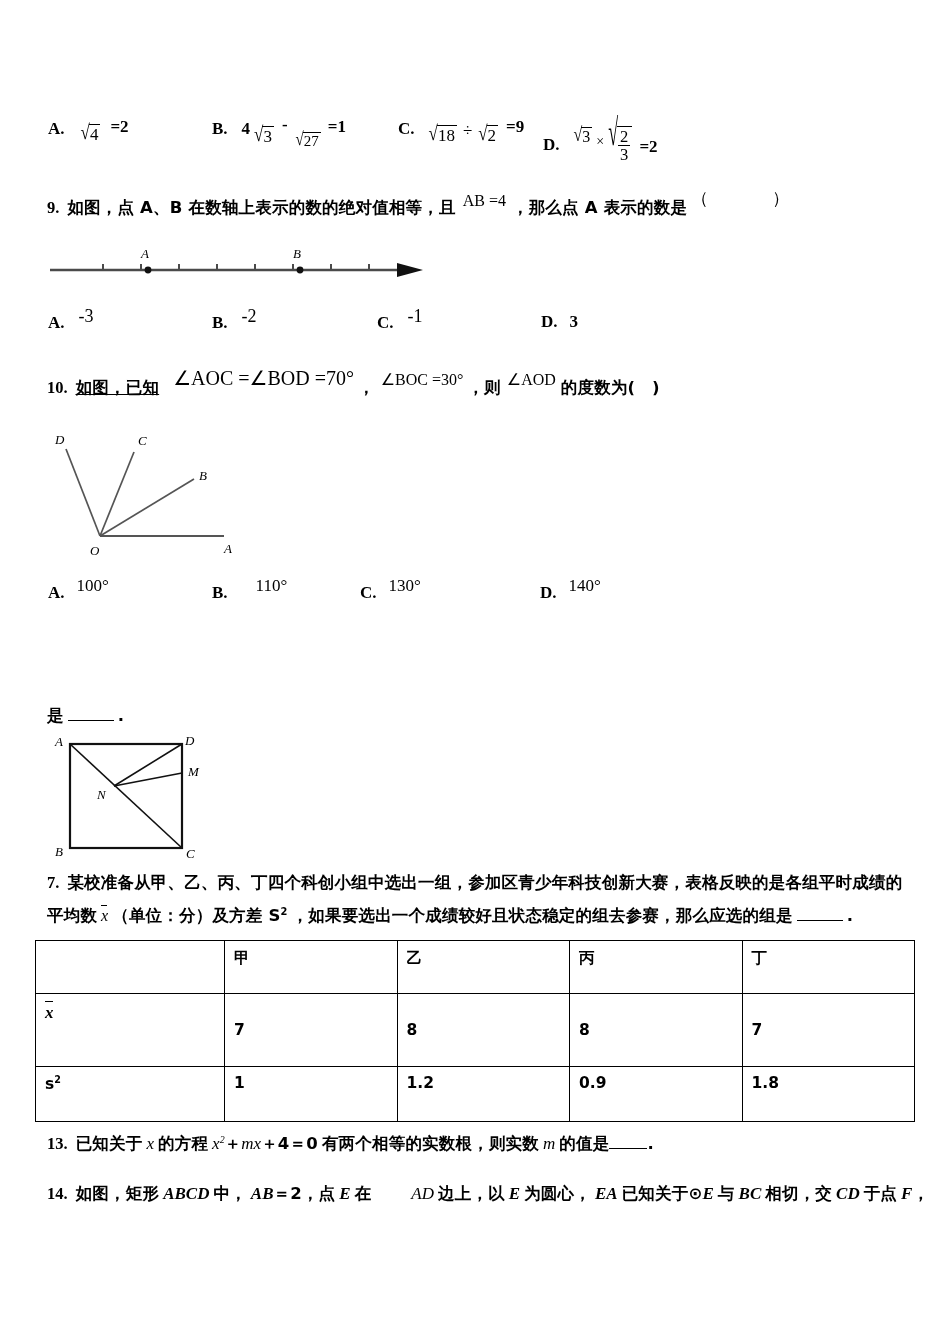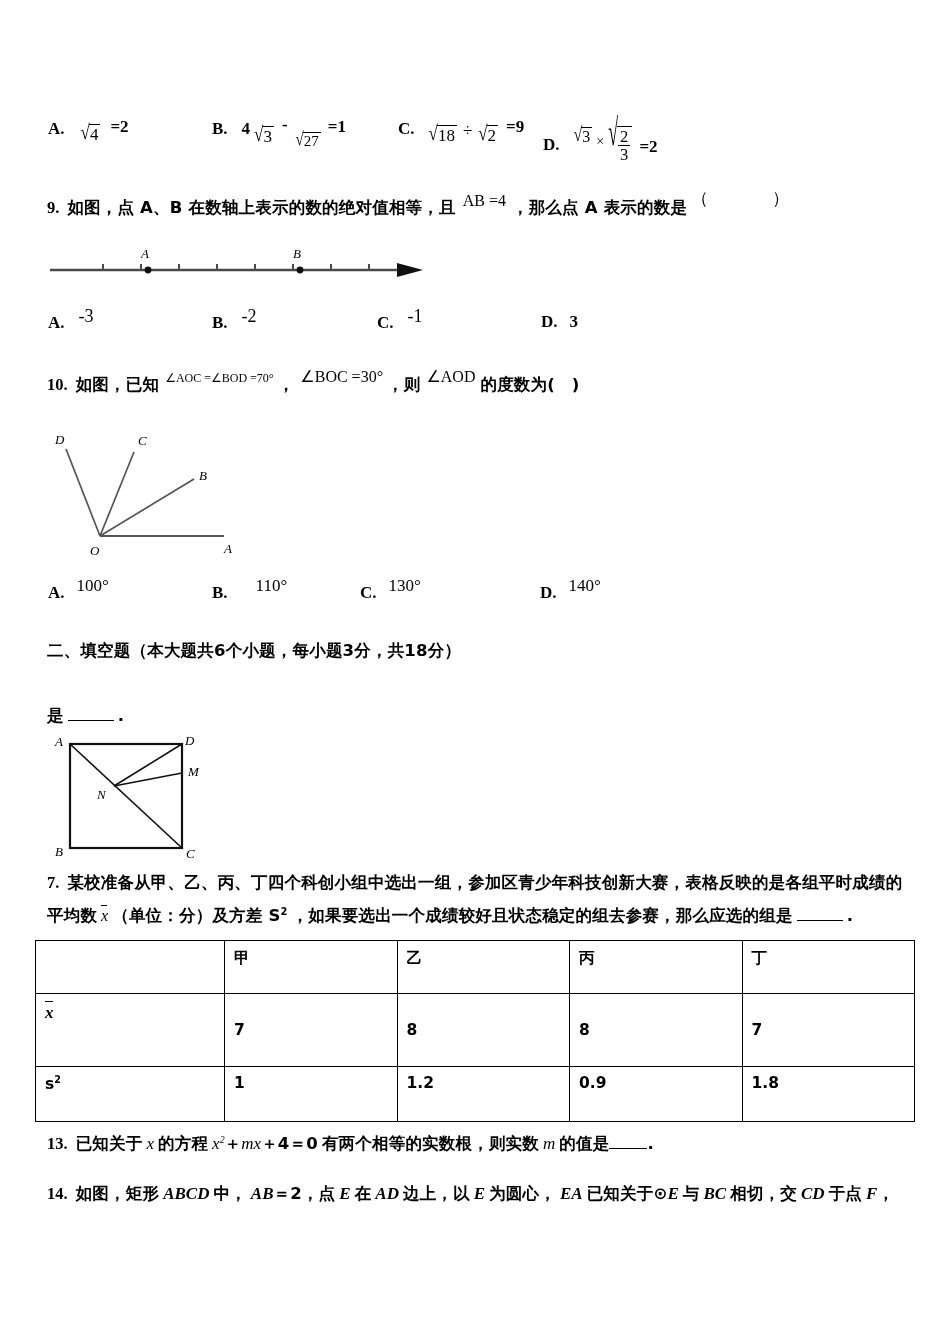--- a/index.html
+++ b/index.html
@@ -231,22 +231,22 @@
     <span class="opt-letter">C.</span>
     <span class="mathup" style="margin-left:10px; position:relative; top:-6px; font-size:18px;">-1</span>
   </div>
   <div class="abs" style="left:541px; top:312px;">
     <span class="opt-letter">D.</span>
     <span class="opt-letter" style="margin-left:8px;">3</span>
   </div>
 
   <div class="abs" style="left:47px; top:374px; width:880px;">
     <span class="qnum">10.</span>
-    <span class="cn" style="margin-left:4px;">如图，已知</span>
-    <span class="mathup" style="position:relative; top:-8px; margin-left:2px; font-size:12px;">∠AOC =∠BOD =70°</span>
+    <span class="cn" style="margin-left:4px;text-decoration:underline;">如图，已知</span>
+    <span class="mathup" style="position:relative; top:-8px; margin-left:10px; font-size:20px;">∠AOC =∠BOD =70°</span>
     <span class="cn">，</span>
     <span class="mathup" style="position:relative; top:-8px; margin-left:2px; font-size:16px;">∠BOC =30°</span>
     <span class="cn">，则</span>
     <span class="mathup" style="position:relative; top:-8px; margin-left:2px; font-size:16px;">∠AOD</span>
     <span class="cn" style="margin-left:1px;">的度数为(　)</span>
   </div>
 
   <div class="abs" style="left:42px; top:422px;">
     <svg width="230" height="145" viewBox="0 0 230 145">
 
@@ -272,21 +272,20 @@
   </div>
   <div class="abs" style="left:360px; top:583px;">
     <span class="opt-letter">C.</span>
     <span class="mathup" style="margin-left:8px; position:relative; top:-7px;">130°</span>
   </div>
   <div class="abs" style="left:540px; top:583px;">
     <span class="opt-letter">D.</span>
     <span class="mathup" style="margin-left:8px; position:relative; top:-7px;margin-top:28px;">140°</span>
   </div>
 
-  <div class="abs cn" style="left:47px; top:640px;">二、填空题（本大题共6个小题，每小题3分，共18分）</div>
 
   <div class="abs" style="left:47px; top:705px;">
     <span class="cn">是</span>
     <span class="blank"></span>
     <span class="cn">.</span>
   </div>
 
   <div class="abs" style="left:42px; top:728px;">
     <svg width="200" height="135" viewBox="0 0 200 135">
 
@@ -361,21 +360,21 @@
   </div>
 
   <div class="abs" style="left:47px; top:1183px; width:890px;">
     <span class="qnum">14.</span>
     <span class="cn" style="margin-left:4px;">如图，矩形</span>
     <span class="mathit" style="font-weight:bold;">ABCD</span>
     <span class="cn">中，</span>
     <span class="mathit" style="font-weight:bold;">AB</span><span class="cn">＝2，点</span>
     <span class="mathit" style="font-weight:bold;">E</span>
     <span class="cn">在</span>
-    <span class="mathit" style="font-weight:bold;">AD</span>
+    <span class="mathit" style="font-weight:normal;margin-left:36px;">AD</span>
     <span class="cn">边上，以</span>
     <span class="mathit" style="font-weight:bold;">E</span>
     <span class="cn">为圆心，</span>
     <span class="mathit" style="font-weight:bold;">EA</span>
     <span class="cn">已知关于⊙</span><span class="mathit" style="font-weight:bold;">E</span>
     <span class="cn">与</span>
     <span class="mathit" style="font-weight:bold;">BC</span>
     <span class="cn">相切，交</span>
     <span class="mathit" style="font-weight:bold;">CD</span>
     <span class="cn">于点</span>

